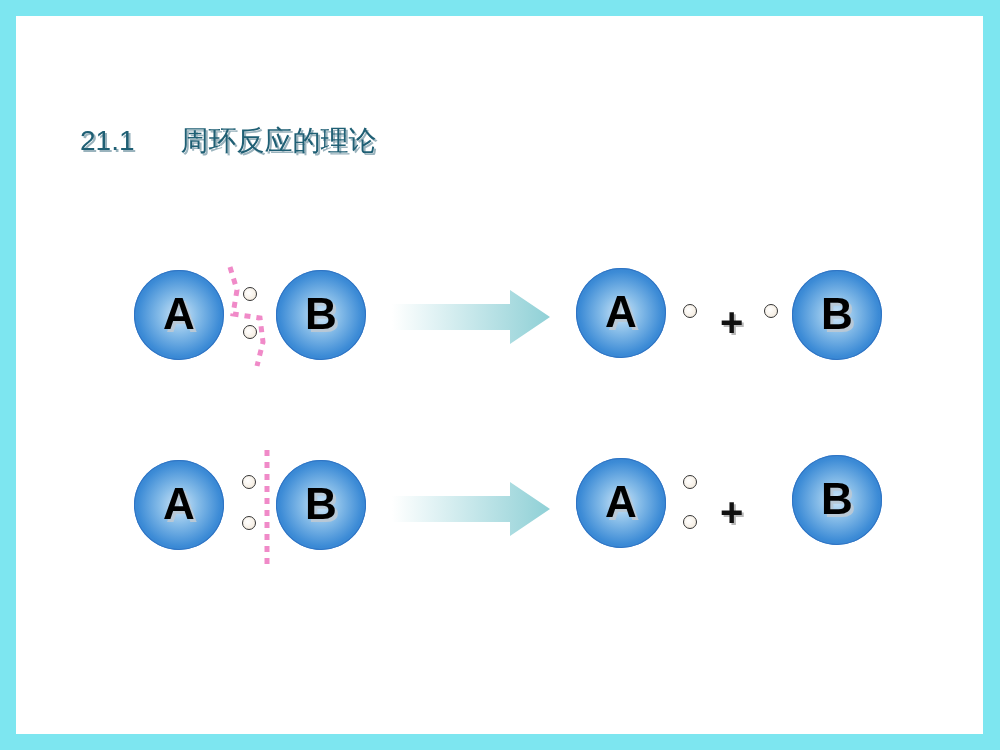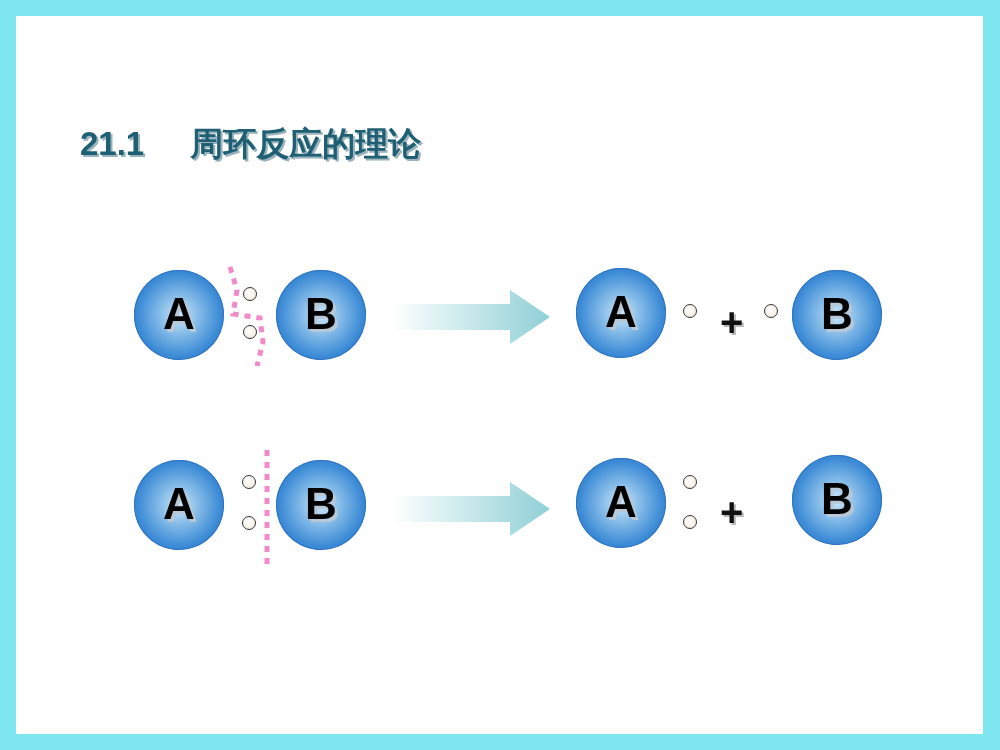--- a/index.html
+++ b/index.html
@@ -1,18 +1,18 @@
 <!DOCTYPE html>
 <html><head>
 <meta charset="utf-8">
 <style>
   html, body { margin:0; padding:0; }
   body { width:1000px; height:750px; background:#7de6f0; position:relative; overflow:hidden; font-family:"Liberation Sans", sans-serif; }
   .slide { position:absolute; left:16px; top:16px; width:967px; height:718px; background:#ffffff; }
-  .title { position:absolute; left:80px; top:122px; font-size:33px; font-weight:bold; color:#1f5f74;
+  .title { position:absolute; left:80px; top:122px; font-size:28px; font-weight:normal; color:#1f5f74;
            text-shadow: 2px 2px 0 #9ab3bd; letter-spacing:0px; white-space:nowrap; }
   .title .num { margin-right:46px; }
   .atom { position:absolute; width:90px; height:90px; border-radius:50%;
           background: radial-gradient(circle at 50% 50%, #cfe6f8 0%, #86bce8 30%, #3c8bd6 65%, #2a6fc0 100%);
           box-shadow: inset 0 0 0 1px #2f74c4; }
   .atom span { position:absolute; left:0; right:0; top:50%; transform:translateY(-52%); text-align:center;
                font-size:44px; font-weight:bold; color:#000; text-shadow: 3px 3px 0 #b8c8d6; }
   .dot { position:absolute; width:14px; height:14px; border-radius:50%; border:1.5px solid #333;
          background: radial-gradient(circle at 40% 40%, #ffffff 0%, #f1e6d6 100%); box-sizing:border-box; }
   .plus { position:absolute; font-size:40px; font-weight:bold; color:#111; text-shadow: 2px 2px 0 #b8b8b8; line-height:40px; }

